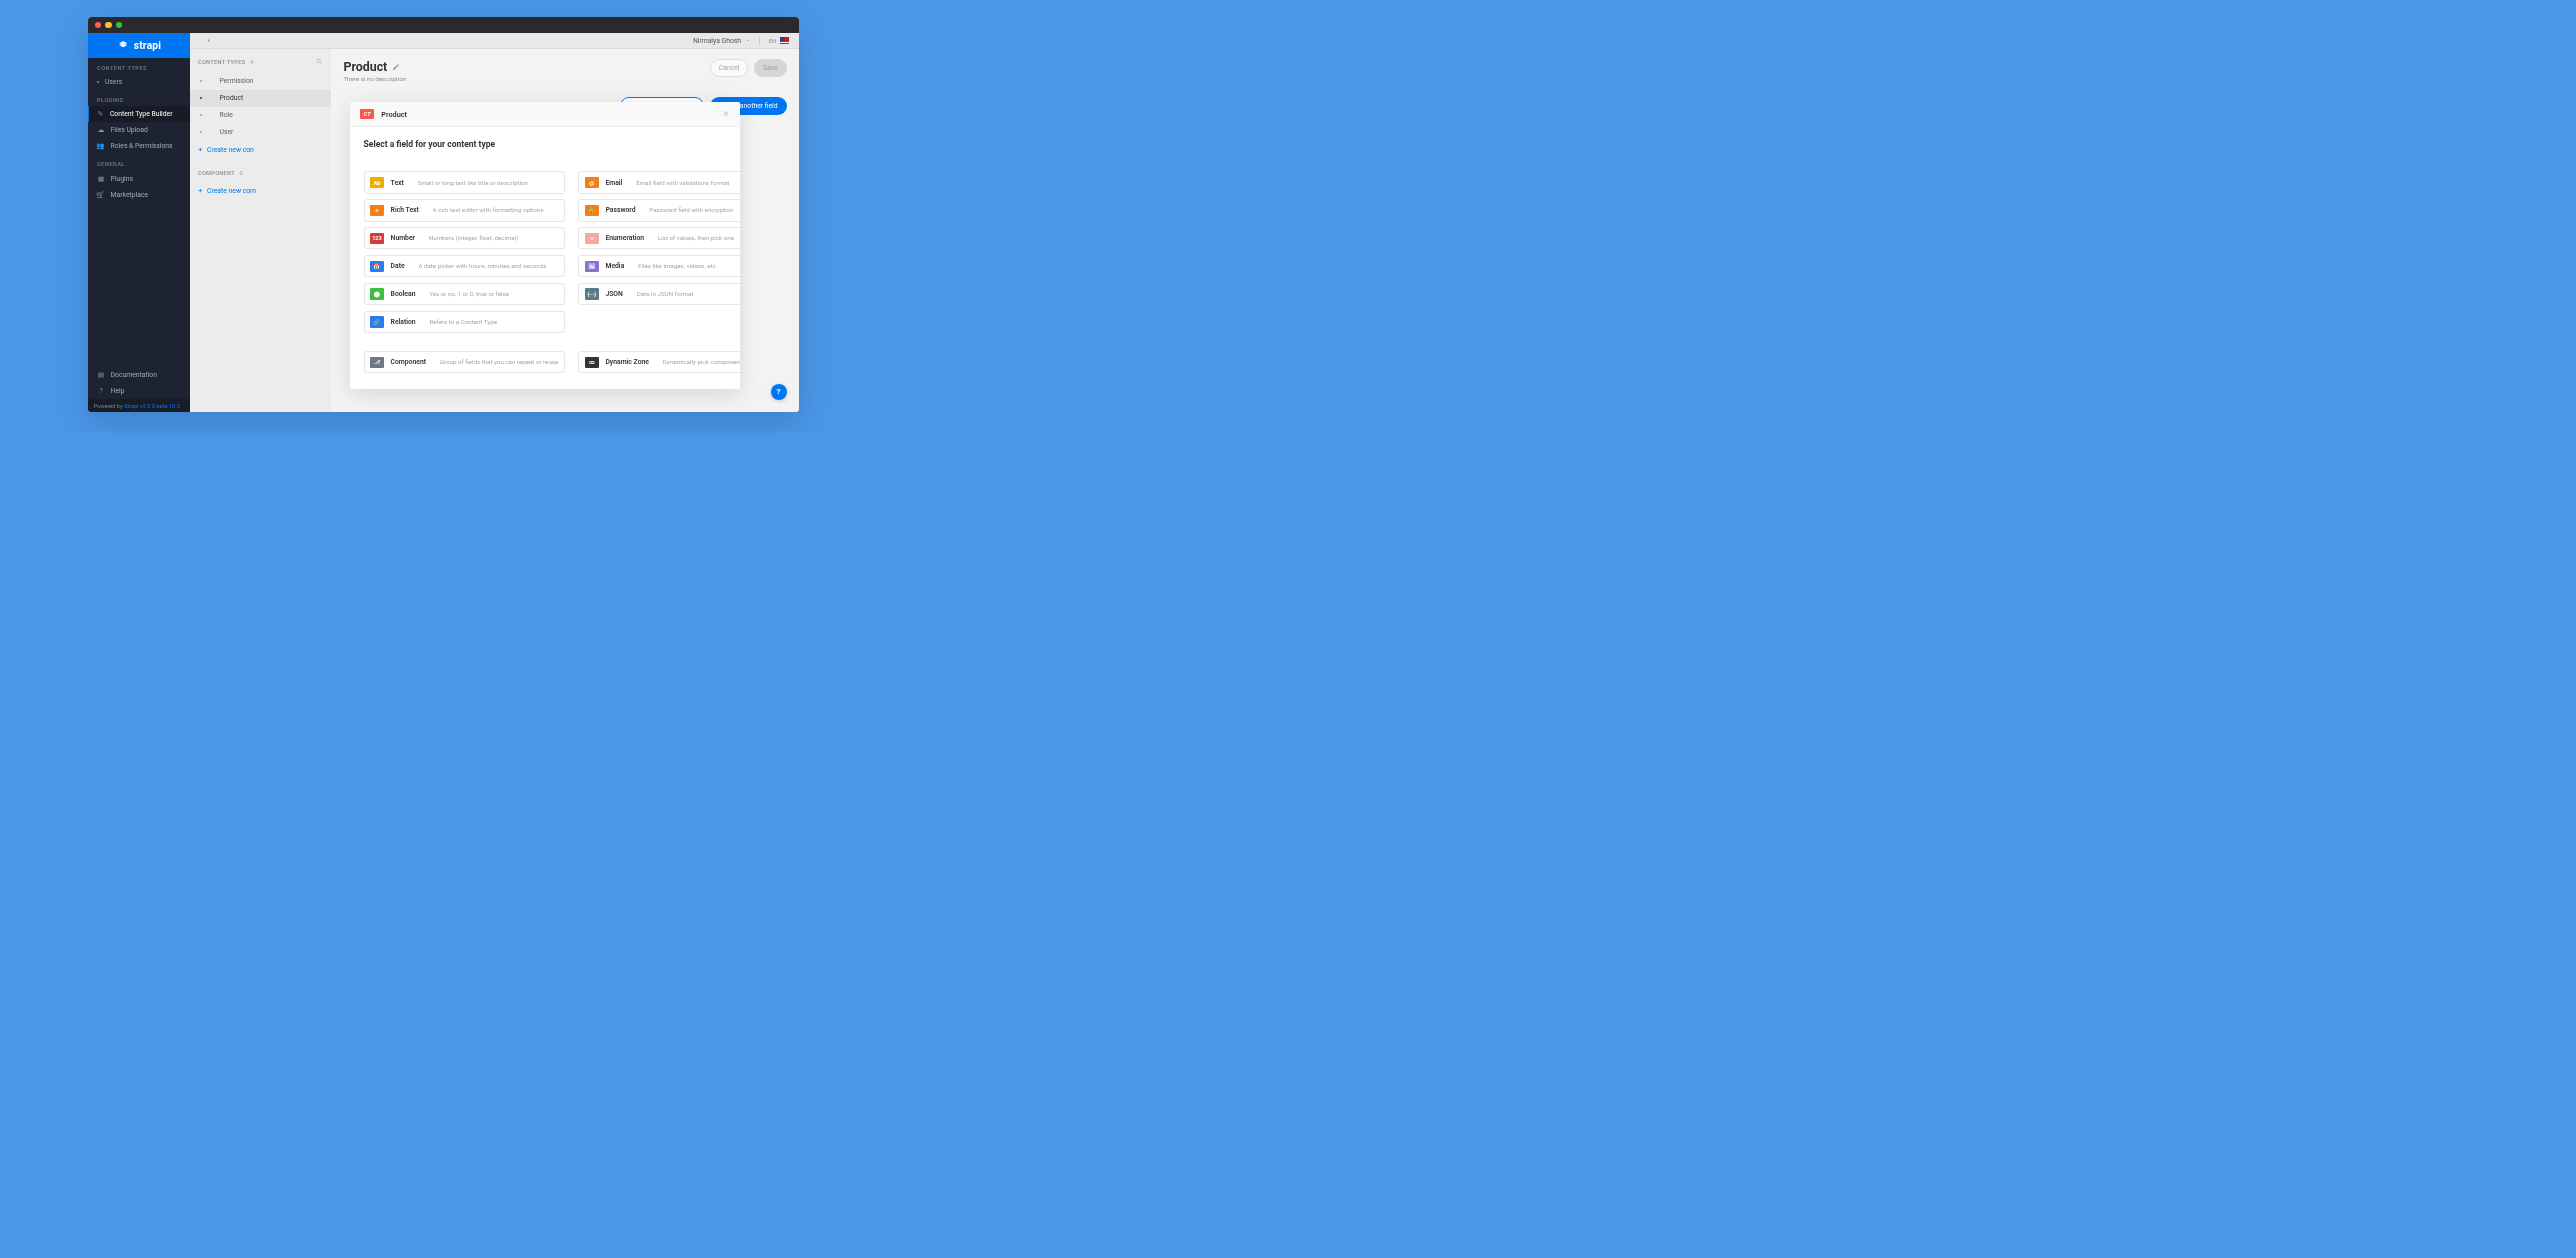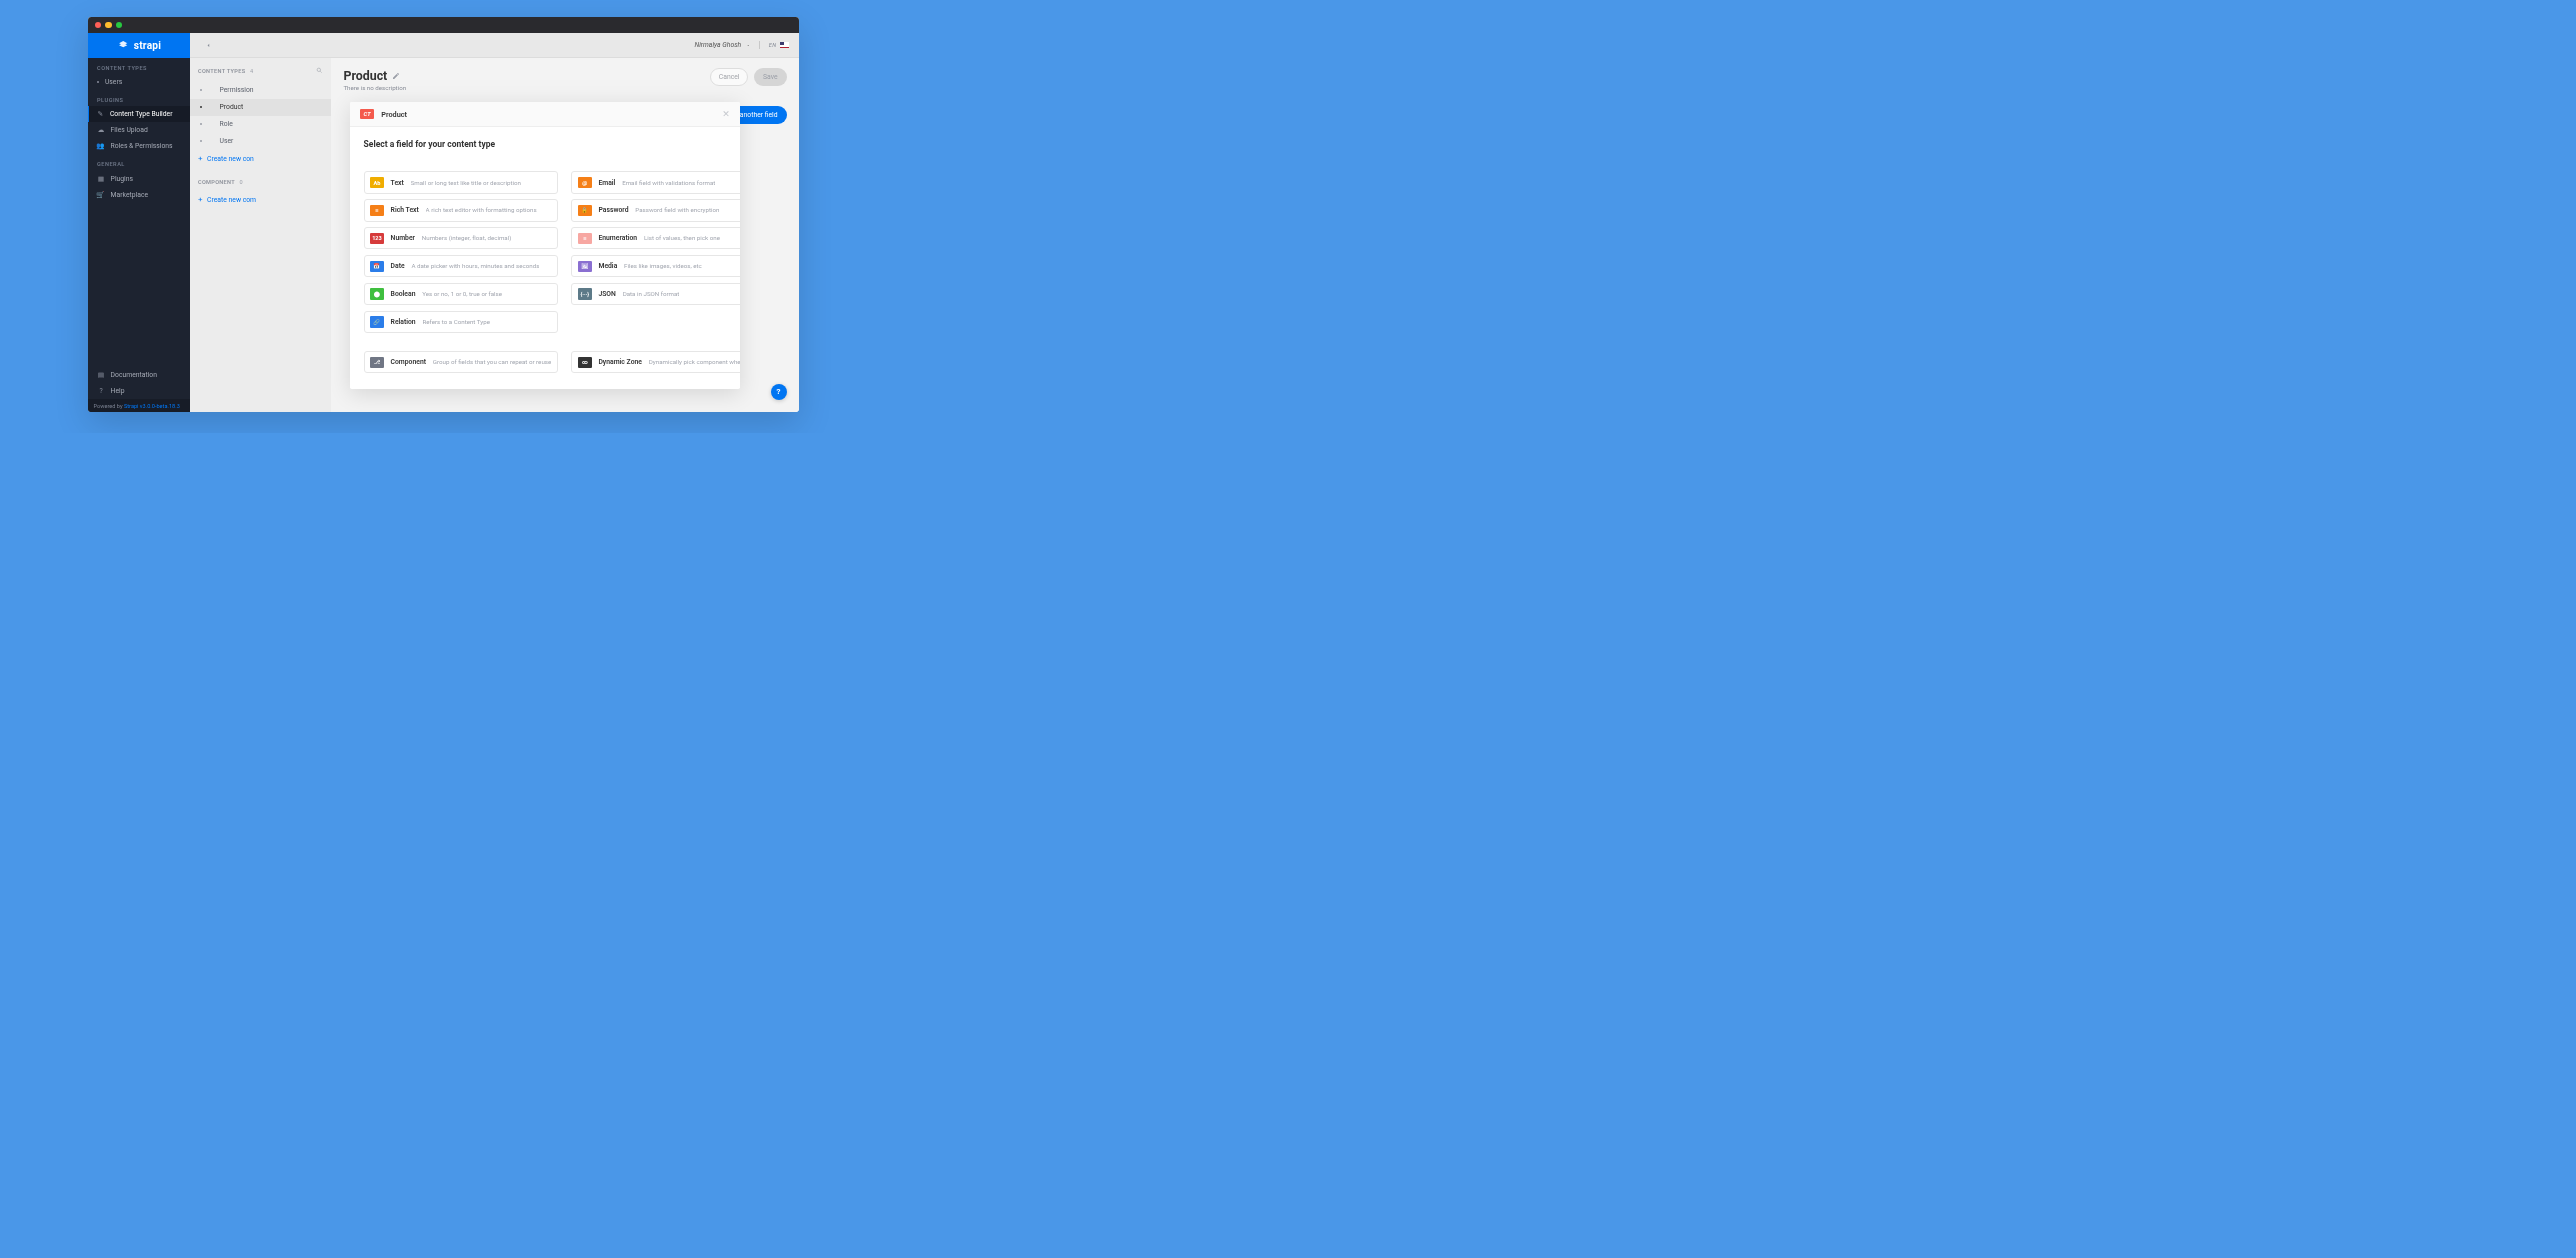--- a/index.html
+++ b/index.html
@@ -21,21 +21,21 @@
 .sb-item { display: flex; align-items: center; gap: 5.6px; padding: 4px 9px; cursor: pointer; color: #e9eaee; font-size: 6.8px; }
 .sb-item.dim { color: #a5aab5; }
 .sb-item.active { background: #161b26; border-left: 1.7px solid #0075f2; padding-left: 7.3px; color: #fff; }
 .sb-icon { width: 8px; height: 8px; display: inline-flex; align-items: center; justify-content: center; color: #888e9c; font-size: 6.8px; }
 .sb-bullet { width: 2.3px; height: 2.3px; border-radius: 50%; background: #888e9c; }
 .sb-footer { margin-top: auto; }
 .sb-powered { padding: 3.4px 5.6px; font-size: 5.6px; color: #7a8090; background: #171c27; }
 .sb-powered a { color: #0075f2; text-decoration: none; }
 
 .content { flex: 1; display: flex; flex-direction: column; background: #f3f3f3; position: relative; }
-.topbar { height: 25px; background: #e8e8e8; border-bottom: 0.6px solid #dcdcdc; display: flex; align-items: center; padding: 0 10.2px; gap: 6.8px; font-style: italic; }
+.topbar { height: 16px; background: #e8e8e8; border-bottom: 0.6px solid #dcdcdc; display: flex; align-items: center; padding: 0 10.2px; gap: 6.8px; }
 .back-btn { width: 16px; height: 16px; display: flex; align-items: center; justify-content: center; color: #8a8f9a; cursor: pointer; }
 .tb-right { margin-left: auto; display: flex; align-items: center; gap: 9px; font-size: 6.8px; color: #555; }
 .tb-user { display: flex; align-items: center; gap: 4.5px; cursor: pointer; }
 .tb-divider { width: 0.6px; height: 8px; background: #c8c8c8; }
 .tb-lang { display: flex; align-items: center; gap: 3.4px; font-size: 5.6px; letter-spacing: 0.3px; color: #8a8f9a; cursor: pointer; }
 .flag { width: 9px; height: 6.2px; background: linear-gradient(to bottom, #b22234 0%, #b22234 8%, #fff 8%, #fff 16%, #b22234 16%, #b22234 24%, #fff 24%, #fff 32%, #b22234 32%, #b22234 40%, #fff 40%, #fff 48%, #b22234 48%, #b22234 56%, #fff 56%, #fff 64%, #b22234 64%, #b22234 72%, #fff 72%, #fff 80%, #b22234 80%); position: relative; }
 .flag::before { content: ''; position: absolute; left: 0; top: 0; width: 4px; height: 3.4px; background: #3c3b6e; }
 
 .main-body { flex: 1; display: flex; }
 
@@ -70,21 +70,21 @@
 .modal-head { height: 25px; background: #fafafa; border-bottom: 0.6px solid #eee; display: flex; align-items: center; padding: 0 10.2px; gap: 6.8px; }
 .ct-badge { background: #f45a4d; color: #fff; font-size: 5.6px; font-weight: 700; padding: 1.7px 3.4px; border-radius: 1.1px; letter-spacing: 0.3px; font-style: italic; }
 .modal-head-title { font-size: 7.3px; font-weight: 600; color: #333; }
 .modal-close { margin-left: auto; color: #c5c8ce; cursor: pointer; font-size: 9px; }
 .modal-body { padding: 12.4px 13.6px 16px; }
 .modal-body h2 { font-size: 8.5px; font-weight: 700; color: #333; margin-bottom: 22px; }
 .field-grid { display: grid; grid-template-columns: 1fr 1fr; gap: 5.6px 13.6px; }
 .field-card { border: 0.6px solid #e6e6e6; border-radius: 3px; padding: 4.5px 5.6px; display: flex; align-items: center; gap: 6.8px; cursor: pointer; background: #fff; }
 .fc-icon { width: 13.6px; height: 11.3px; border-radius: 1.1px; display: flex; align-items: center; justify-content: center; color: #fff; font-size: 5.6px; font-weight: 700; flex-shrink: 0; }
 .fc-name { font-size: 6.8px; font-weight: 600; color: #333; white-space: nowrap; }
-.fc-desc { font-size: 6.2px; color: #a3a7b0; margin-left: 0; white-space: nowrap; overflow: hidden; text-overflow: ellipsis; }
+.fc-desc { font-size: 6.2px; color: #a3a7b0; margin-left: 7px; white-space: nowrap; overflow: hidden; text-overflow: ellipsis; }
 .field-sep { grid-column: 1 / -1; height: 6.8px; }
 
 .help-fab { position: absolute; right: 12.4px; bottom: 12.4px; width: 16px; height: 16px; border-radius: 50%; background: #0075f2; color: #fff; display: flex; align-items: center; justify-content: center; font-size: 8px; font-weight: 700; cursor: pointer; box-shadow: 0 1.1px 4.5px rgba(0,0,0,0.2); }
 </style>
 </head>
 <body>
 
 <div class="window">
   <div class="titlebar">
     <div class="tb-dot tb-red"></div>

